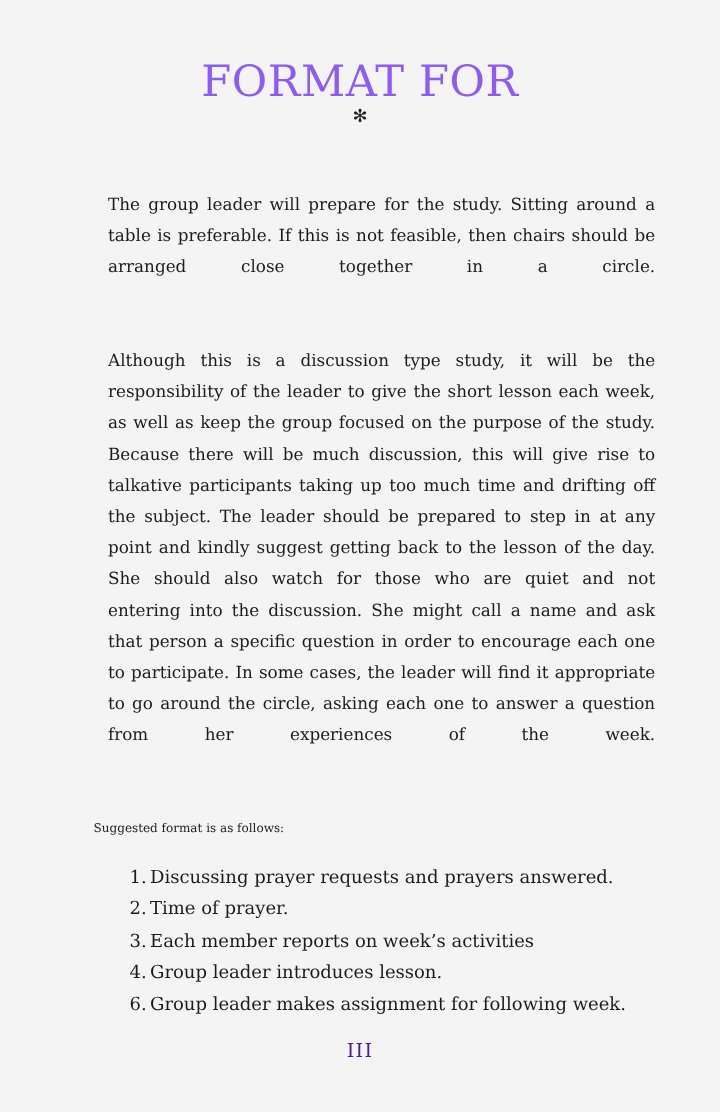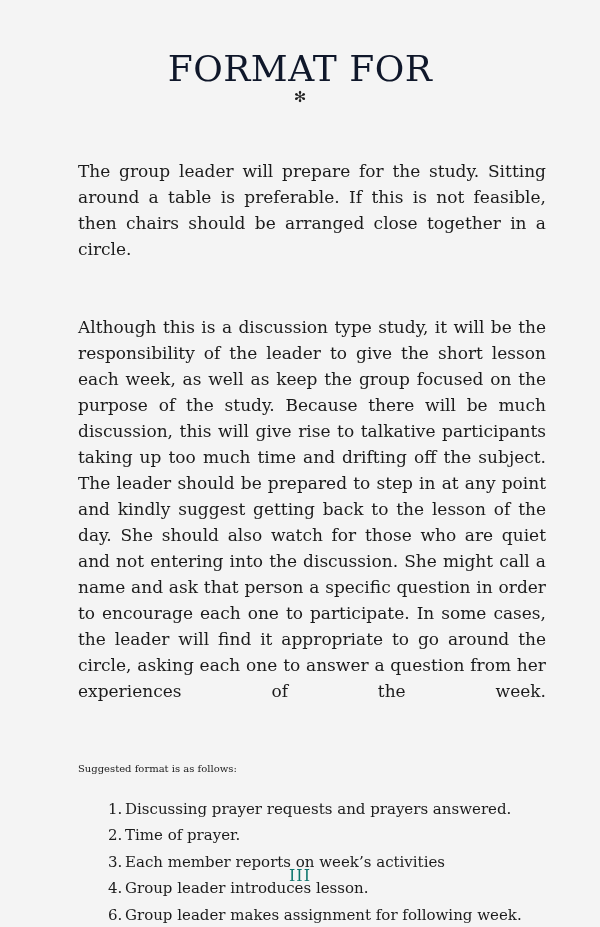--- a/index.html
+++ b/index.html
@@ -31,21 +31,21 @@
     left: 0;
     width: 600px;
     text-align: center;
   }
   .title-line {
     font-family: "DejaVu Serif", "Liberation Serif", serif;
     font-weight: 400;
     font-size: 36px;
     line-height: 41px;
     letter-spacing: 0.5px;
-    color: #0f172a;
+    color: #8b5cf6;
     white-space: nowrap;
   }
   .title-line-2 {
     letter-spacing: 0.2px;
     font-size: 37px;
   }
 
   .ornament {
     margin-top: 1px;
     font-size: 15px;
@@ -56,22 +56,22 @@
 
   
   .content {
     position: absolute;
     top: 158px;
     left: 78px;
     width: 468px;
   }
 
   p.para {
-    margin: 0 0 26px 0;
-    font-size: 17px;
+    margin: 0 0 26px 12px;
+    font-size: 14px;
     line-height: 26px;
     text-align: justify;
     text-justify: inter-word;
     word-spacing: 0.4px;
   }
   p.para:last-of-type {
     margin-bottom: 0;
   }
   
   p.para::after {
@@ -108,21 +108,21 @@
   
   .folio {
     position: absolute;
     top: 866px;
     left: 0;
     width: 600px;
     text-align: center;
     font-size: 16px;
     line-height: 20px;
     letter-spacing: 1px;
-    color: #0f766e;
+    color: #4c1d95;
   }
 </style>
 </head>
 <body>
 
 <div class="page">
 
   <div class="title-block">
     <div class="title-line">FORMAT FOR</div>
     <div class="ornament">✻</div>

